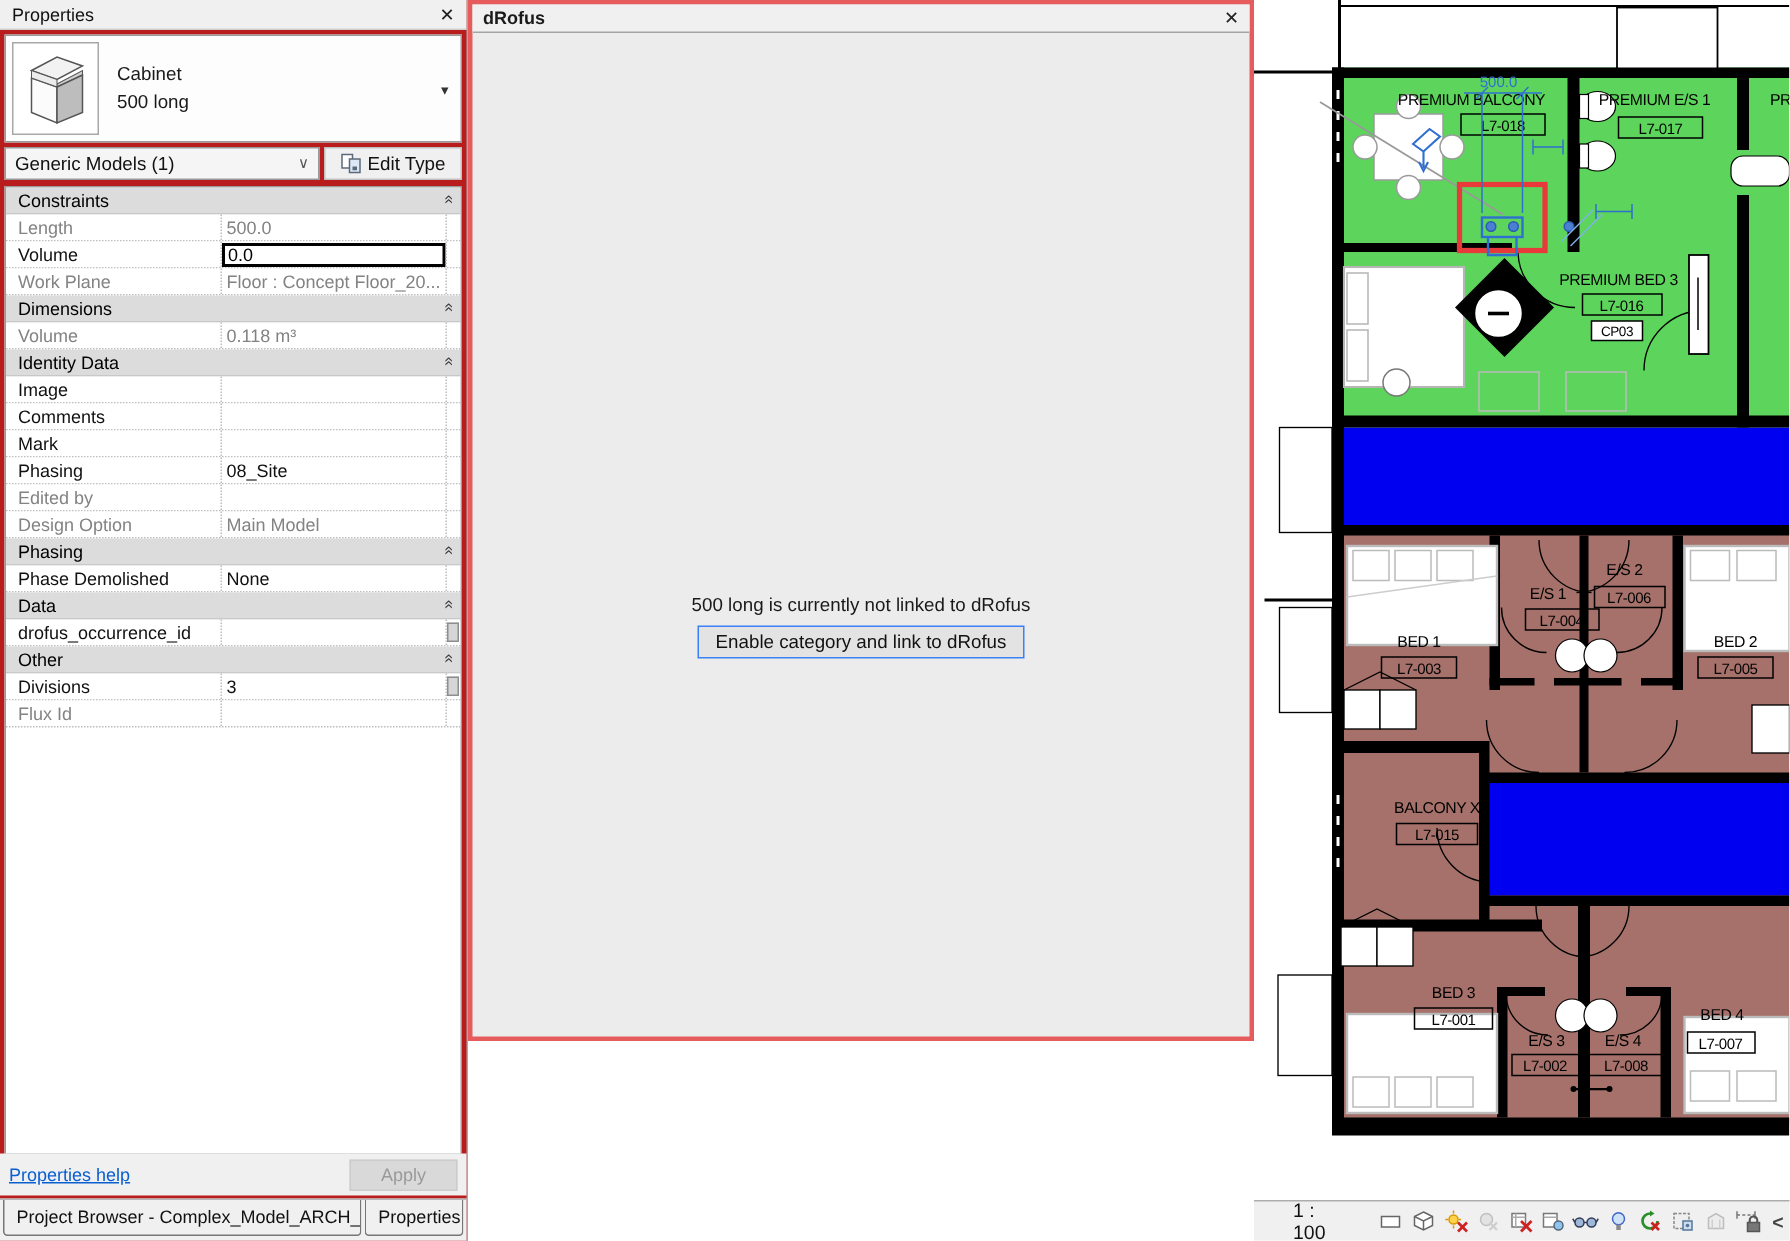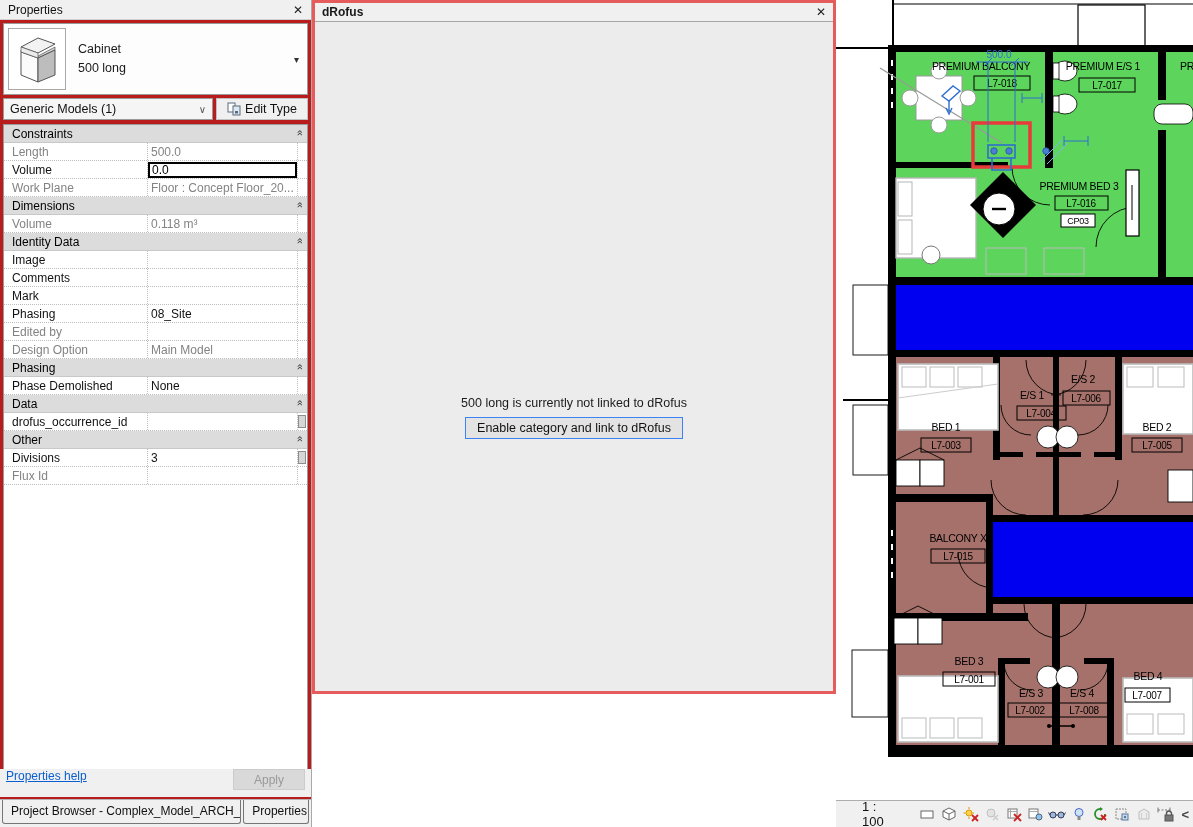--- a/index.html
+++ b/index.html
@@ -43,21 +43,21 @@
   .prow.sec { background:#dcdcdc; border-bottom:1px solid #c8c8c8; }
   .prow.sec .pl { width:auto; flex:1; border:none; font-size:12px; color:#000; }
   .chev2 { margin-right:6px; font-size:11px; color:#333; display:inline-block;
     transform:rotate(-90deg); letter-spacing:-2px; }
   .pv-edit { flex:1; height:16px; margin-right:0; border:2px solid #000;
     background:#fff; display:flex; align-items:center; padding-left:2px;
     font-size:12px; color:#000; }
   .minibtn { position:absolute; right:1px; top:2px; width:8px; height:13px;
     background:#d6d6d6; border:1px solid #8e8e8e; cursor:pointer; }
   .pp-footer { position:absolute; left:0; bottom:30px; width:100%; height:28px;
-    display:flex; align-items:flex-start; padding:0 6px; background:#f0f0f0; }
+    display:flex; align-items:center; padding:0 6px; background:#f0f0f0; }
   .help-link { flex:1; font-size:12px; color:#0a5fd0; text-decoration:underline;
     cursor:pointer; }
   .apply-btn { width:72px; height:21px; background:#d9d9d9; color:#9a9a9a;
     border:1px solid #cccccc; font-size:12px; display:flex; align-items:center;
     justify-content:center; }
   .pp-tabs { position:absolute; left:0; bottom:0; width:100%; height:28px;
     background:#f0f0f0; border-top:1px solid #b5b5b5; display:flex;
     align-items:flex-start; padding:0 2px; gap:2px; }
   .tab { border:1px solid #767676; border-top:none; background:#f0f0f0;
     border-radius:0 0 3px 3px; padding:4px 8px 5px 8px; font-size:12px;

